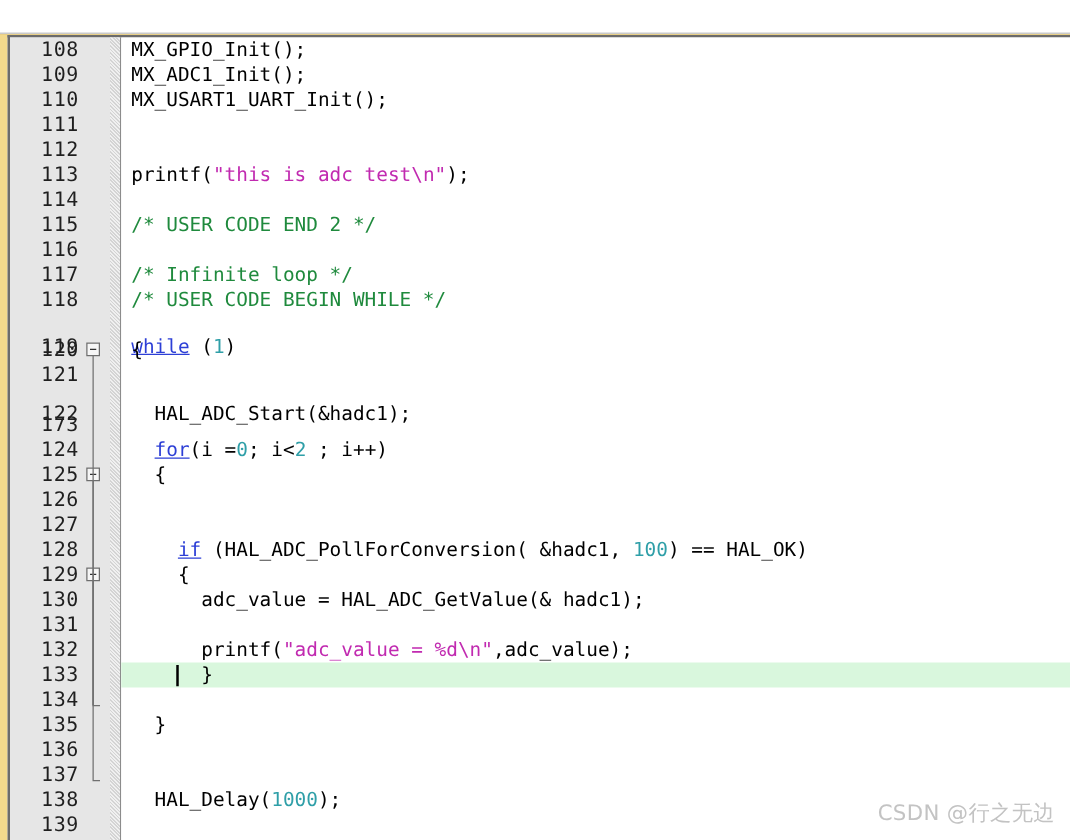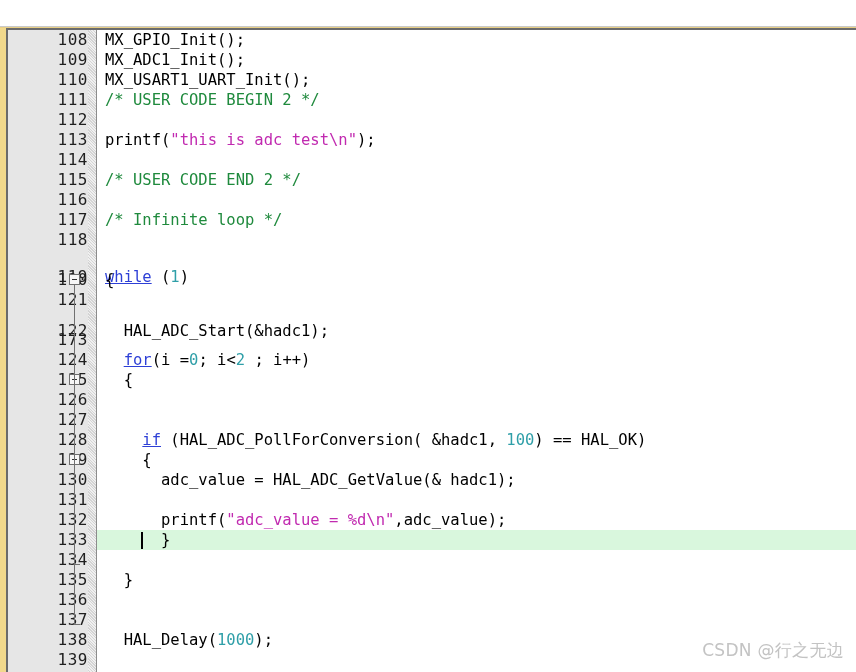--- a/index.html
+++ b/index.html
@@ -167,21 +167,21 @@
     width: 856px;
     height: 20px;
     line-height: 20px;
   }
   .lnum {
     position: absolute;
     left: 8px;
     width: 80px;
     height: 20px;
     line-height: 20px;
-    text-align: right;
+    text-align: center;
     font-family: "DejaVu Sans Mono", monospace;
     font-size: 16px;
     color: #1f1f1f;
     letter-spacing: .5px;
   }
   .ltext {
     position: absolute;
     left: 105px;
     height: 20px;
     line-height: 20px;
@@ -281,21 +281,20 @@
         <div class="line" style="top: 22px;">
           <div class="lnum">109</div>
           <div class="ltext"><span class="t-plain">MX_ADC1_Init</span>();</div>
         </div>
         <div class="line" style="top: 42px;">
           <div class="lnum">110</div>
           <div class="ltext"><span class="t-plain">MX_USART1_UART_Init</span>();</div>
         </div>
         <div class="line" style="top: 62px;">
           <div class="lnum">111</div>
-          <div class="ltext"><span class="t-cmt">/* USER CODE BEGIN 2 */</span></div>
         </div>
         <div class="line" style="top: 82px;">
           <div class="lnum">112</div>
           <div class="ltext"></div>
         </div>
         <div class="line" style="top: 102px;">
           <div class="lnum">113</div>
           <div class="ltext"><span class="t-plain">printf</span>(<span class="t-str">"this is adc test\n"</span>);</div>
         </div>
         <div class="line" style="top: 122px;">
@@ -309,20 +308,21 @@
         <div class="line" style="top: 162px;">
           <div class="lnum">116</div>
           <div class="ltext"></div>
         </div>
         <div class="line" style="top: 182px;">
           <div class="lnum">117</div>
           <div class="ltext"><span class="t-cmt">/* Infinite loop */</span></div>
         </div>
         <div class="line" style="top: 202px;">
           <div class="lnum">118</div>
+          <div class="ltext"><span class="t-cmt">/* USER CODE BEGIN WHILE */</span></div>
         </div>
         <div class="line" style="top: 239px;">
           <div class="lnum">119</div>
           <div class="ltext"><span class="t-kw">while</span> (<span class="t-num">1</span>)</div>
         </div>
         <div class="line" style="top: 242px;">
           <div class="lnum">120</div>
           <div class="ltext">{</div>
         </div>
         <div class="line" style="top: 262px;">

